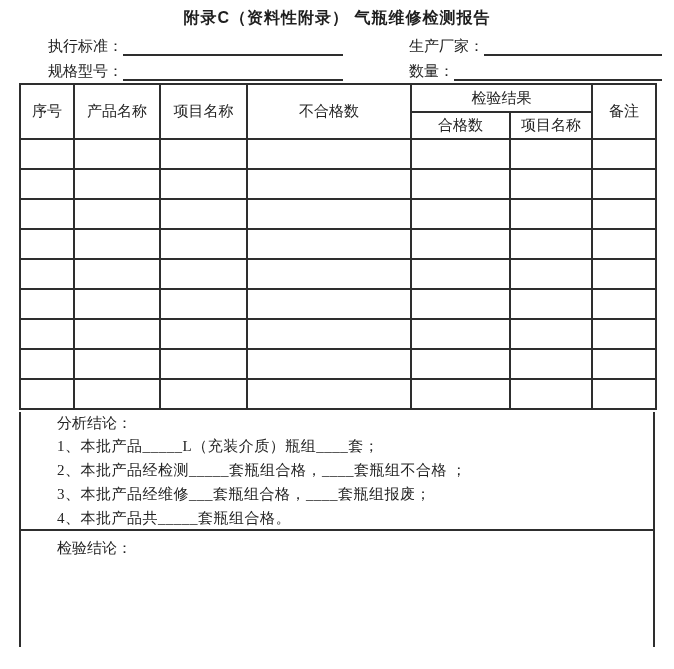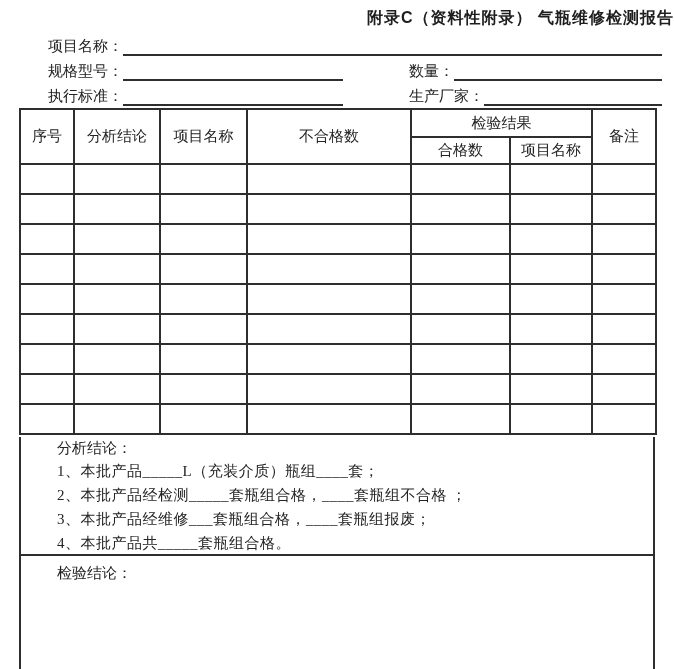--- a/index.html
+++ b/index.html
@@ -7,21 +7,21 @@
     width: 674px; height: 669px;
     background: #ffffff;
     overflow: hidden;
     font-family: "Liberation Serif", "DejaVu Serif", serif;
     color: #232323;
   }
   .page { position: relative; width: 674px; height: 669px; }
 
   .doc-title {
     margin: 8px 0 4px 0;
-    text-align: right;
+    text-align: center;
     font-family: "Liberation Sans", "DejaVu Sans", sans-serif;
     font-weight: bold;
     font-size: 16px;
     letter-spacing: 1px;
     color: #1e1e1e;
   }
 
   .fields { margin: 2px 12px 0 48px; }
   .fr { display: flex; align-items: flex-end; height: 23px; margin-bottom: 2px; font-size: 15px; }
   .fr .lbl { white-space: nowrap; line-height: 20px; }
@@ -65,53 +65,49 @@
 </style>
 </head>
 <body>
 
 <div class="page">
 
   <div class="doc-title">附录C（资料性附录） 气瓶维修检测报告</div>
 
   <div class="fields">
     <div class="fr">
-      <span class="lbl">项目名称：</span>
+      <span class="lbl">执行标准：</span>
+      <span class="blank w220"></span>
+      <span class="spacer66"></span>
+      <span class="lbl">生产厂家：</span>
       <span class="blank grow"></span>
     </div>
     <div class="fr">
       <span class="lbl">规格型号：</span>
       <span class="blank w220"></span>
       <span class="spacer66"></span>
       <span class="lbl">数量：</span>
-      <span class="blank grow"></span>
-    </div>
-    <div class="fr">
-      <span class="lbl">执行标准：</span>
-      <span class="blank w220"></span>
-      <span class="spacer66"></span>
-      <span class="lbl">生产厂家：</span>
       <span class="blank grow"></span>
     </div>
   </div>
 
   <table class="insp">
     <colgroup>
       <col style="width:54px">
         <col style="width:86px">
         <col style="width:87px">
       <col style="width:164px">
         <col style="width:99px">
         <col style="width:82px">
       <col style="width:64px">
     </colgroup>
     <thead>
       <tr class="h1">
         <th rowspan="2">序号</th>
-        <th rowspan="2">分析结论</th>
+        <th rowspan="2">产品名称</th>
         <th rowspan="2">项目名称</th>
         <th rowspan="2">不合格数</th>
         <th colspan="2">检验结果</th>
         <th rowspan="2">备注</th>
       </tr>
       <tr class="h2">
         <th>合格数</th>
         <th>项目名称</th>
       </tr>
     </thead>

